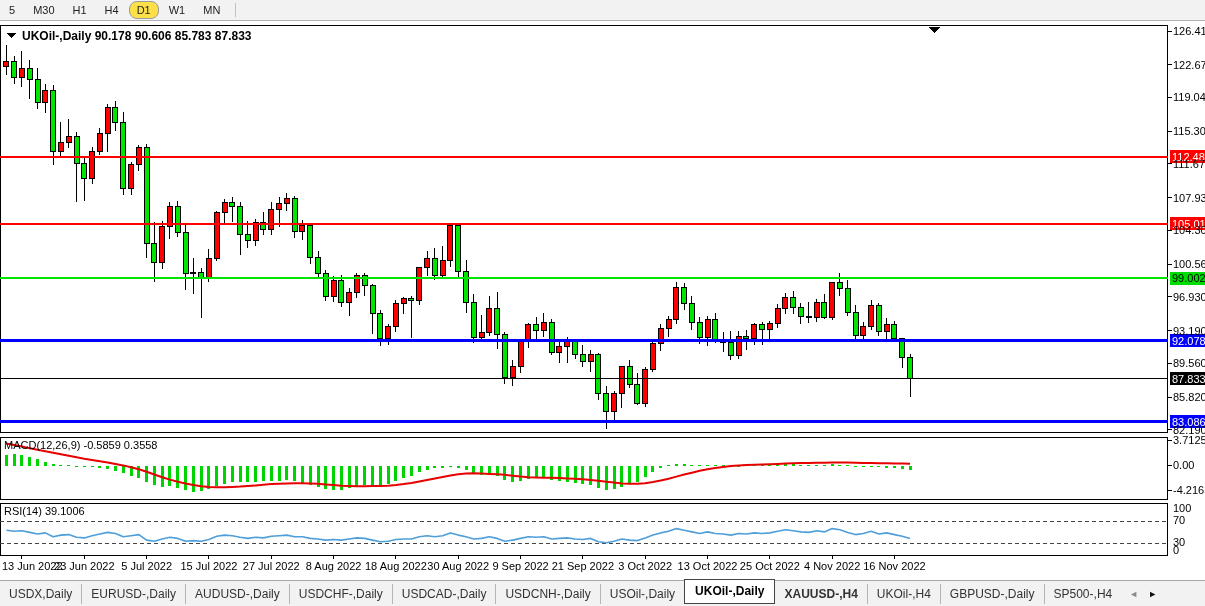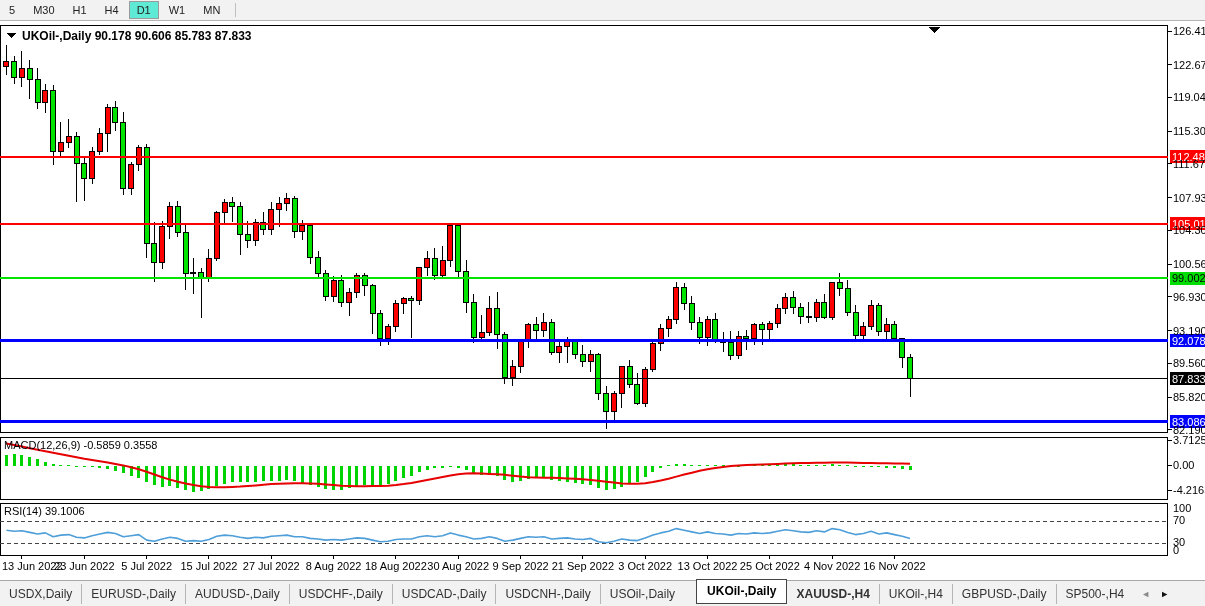--- a/index.html
+++ b/index.html
@@ -3,32 +3,32 @@
 <meta charset="utf-8">
 <style>
   html,body{margin:0;padding:0;width:1205px;height:606px;overflow:hidden;
     background:#ffffff;font-family:"Liberation Sans",sans-serif;}
   #app{position:relative;width:1205px;height:606px;}
   
   .toolbar{position:absolute;top:0;left:0;width:1205px;height:20px;
     background:#f2f2f2;border-bottom:1px solid #b3b3b3;display:flex;
     align-items:center;font-size:11px;color:#222;}
   .tfbtn{padding:2px 7px;margin:0 1px;cursor:default;border:1px solid transparent;}
-  .tfbtn.active{background:#5eead4;border:1px solid #9a9a9a;border-radius:0;}
+  .tfbtn.active{background:#fde047;border:1px solid #9a9a9a;border-radius:8px;}
   .tbsep{width:1px;height:14px;background:#c0c0c0;margin:0 6px;}
   
   #chart-svg{position:absolute;top:21px;left:0;}
   
   .tabbar{position:absolute;left:0;bottom:0;width:1205px;height:25px;
     background:#f2f2f2;border-top:1px solid #a8a8a8;display:flex;
     align-items:center;font-size:12px;color:#333;white-space:nowrap;}
   .tab{padding:3px 9px;cursor:default;}
   .tab:not(:first-child){border-left:1px solid #b5b5b5;text-align:right;}
   .tab.active{background:#ffffff;border:1px solid #444;font-weight:bold;
-    color:#000;margin-top:-4px;padding:4px 10px 5px 10px;margin-left:12px;}
+    color:#000;margin-top:-4px;padding:4px 10px 5px 10px;}
   .tab.active + .tab{border-left:none;font-weight:bold;}
   .tabnav{margin-left:8px;font-size:9px;cursor:default;}
   .tabnav.left{color:#8a8a8a;}
   .tabnav.right{color:#111;margin-left:10px;margin-right:4px;}
 </style>
 </head>
 <body>
 
 <div id="app">
 

